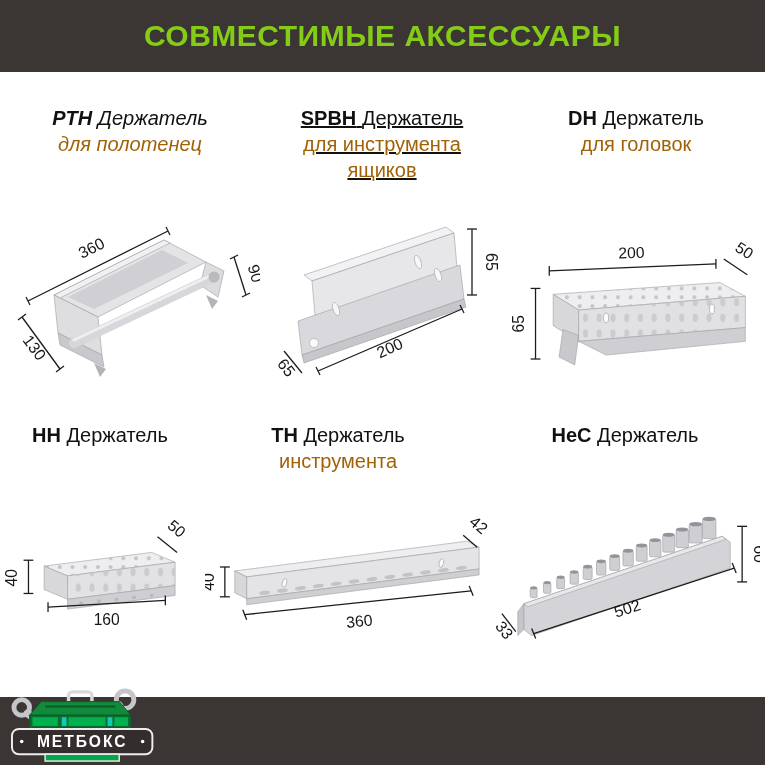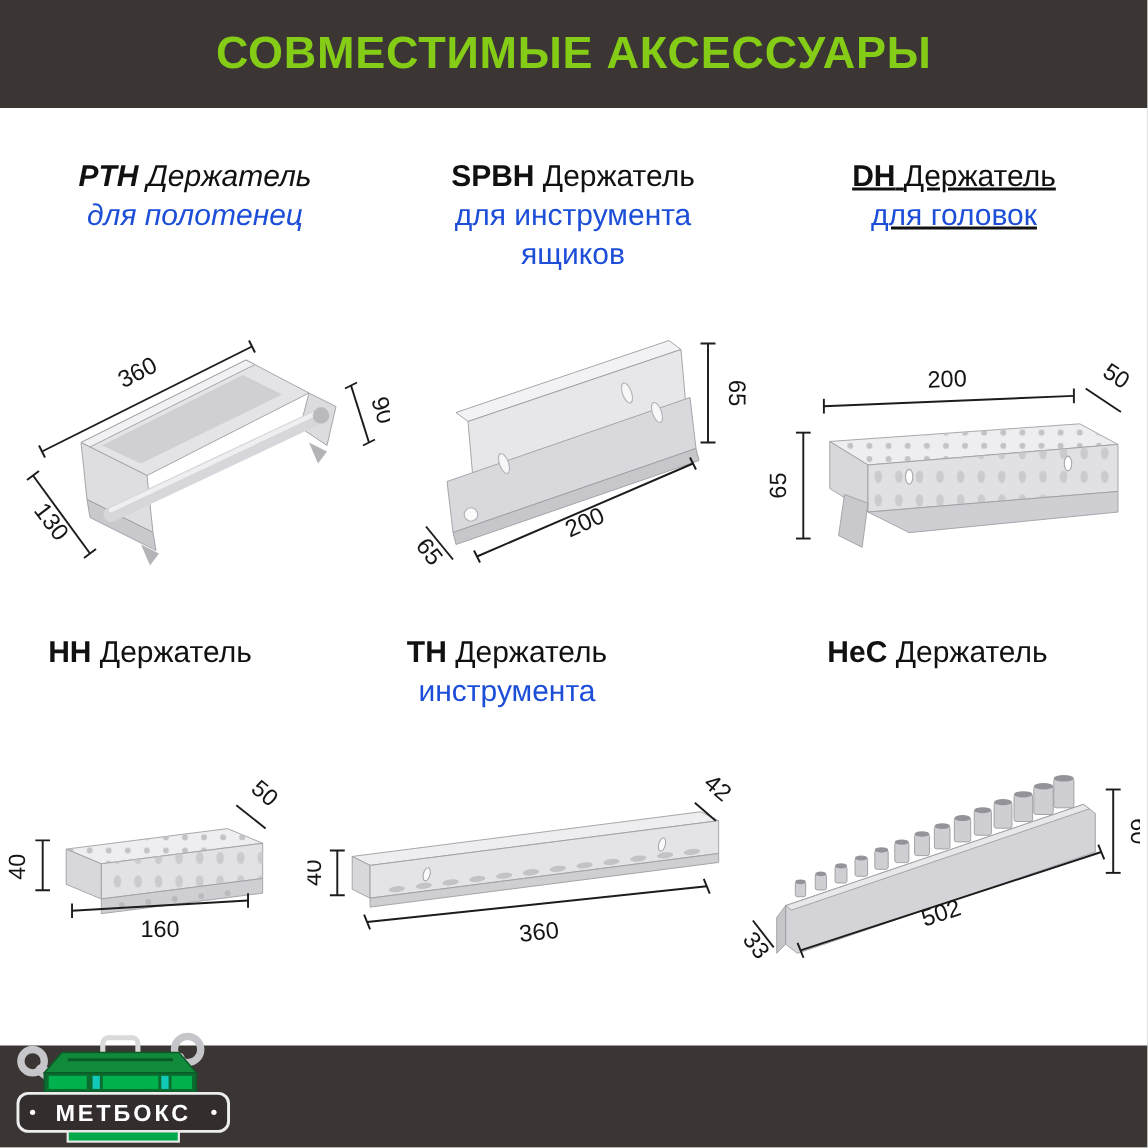--- a/index.html
+++ b/index.html
@@ -5,21 +5,21 @@
   html,body{margin:0;padding:0;}
   body{font-family:"Liberation Sans","DejaVu Sans",sans-serif;background:#888;}
   .page{position:relative;width:765px;height:765px;background:#ffffff;overflow:hidden;margin:0 auto;}
   .topbar{position:absolute;left:0;top:0;width:765px;height:72px;background:#3B3534;
           display:flex;align-items:center;justify-content:center;}
   .topbar h1{margin:0;color:#84cc16;font-size:30px;font-weight:800;letter-spacing:.5px;}
   .footerbar{position:absolute;left:0;top:697px;width:765px;height:68px;background:#3B3534;}
   .cell{position:absolute;text-align:center;}
   .ptitle{font-size:20px;line-height:1.3;color:#111;margin:0 auto;}
   .pcode{font-weight:800;}
-  .pdesc{font-size:20px;line-height:1.3;color:#1d4ed8;margin:0 auto;}
+  .pdesc{font-size:20px;line-height:1.3;color:#a16207;margin:0 auto;}
   .diag{position:absolute;}
   svg text{font-family:"Liberation Sans","DejaVu Sans",sans-serif;}
   .dt{font-size:16px;fill:#151515;text-anchor:middle;}
   .dl{stroke:#1c1c1c;stroke-width:1.3;fill:none;}
   .edge{stroke:#9d9da3;stroke-width:.6;}
   .logo-text{font-size:16px;font-weight:800;fill:#ffffff;letter-spacing:2px;text-anchor:middle;}
 </style>
 </head>
 <body>
 
@@ -71,21 +71,21 @@
         <text class="dt" x="240" y="70" transform="rotate(73 240 70)">90</text>
         <line class="dl" x1="12" y1="112" x2="50" y2="164"></line>
         <line class="dl" x1="8" y1="115" x2="16" y2="109"></line>
           <line class="dl" x1="46" y1="167" x2="54" y2="161"></line>
         <text class="dt" x="20" y="146" transform="rotate(53 20 146)">130</text>
       </g>
     </svg>
   </div>
 
   <div class="cell" style="left:258px;top:105px;width:248px;">
-    <div class="ptitle" style="max-width:200px;">
+    <div class="ptitle" style="max-width:200px;text-decoration:underline;">
       <span class="pcode">SPBH</span>
       <span>Держатель</span>
       <div class="pdesc">для инструмента ящиков</div>
     </div>
     <svg class="diag" style="left:10px;top:100px;" width="245" height="190" viewBox="0 0 245 190">
       <g>
         <polygon points="36,70 178,22 186,28 44,76" fill="#f2f2f4" class="edge"></polygon>
         <polygon points="44,76 186,28 190,74 48,122" fill="#e7e7ea" class="edge"></polygon>
         <polygon points="30,116 192,60 196,94 34,150" fill="#d9d9dd" class="edge"></polygon>
         <polygon points="34,150 196,94 198,102 36,158" fill="#c7c7cb" class="edge"></polygon>
@@ -103,21 +103,21 @@
         <line class="dl" x1="48" y1="162" x2="52" y2="170"></line>
           <line class="dl" x1="192" y1="100" x2="196" y2="108"></line>
         <text class="dt" x="124" y="148" transform="rotate(-24 124 148)">200</text>
         <line class="dl" x1="16" y1="146" x2="34" y2="168"></line>
         <text class="dt" x="14" y="166" transform="rotate(52 14 166)">65</text>
       </g>
     </svg>
   </div>
 
   <div class="cell" style="left:512px;top:105px;width:248px;">
-    <div class="ptitle" style="max-width:170px;text-decoration:underline;">
+    <div class="ptitle" style="max-width:170px;">
       <span class="pcode">DH</span>
       <span>Держатель</span>
       <div class="pdesc">для головок</div>
     </div>
     <svg class="diag" style="left:0;top:125px;" width="250" height="160" viewBox="0 0 255 160">
       <g>
         <polygon points="42,64 212,52 238,66 68,80" fill="#eeeef0" class="edge"></polygon>
         <polygon points="42,64 212,52 238,66 68,80" fill="url(#pdots)"></polygon>
         <polygon points="42,64 68,80 68,112 42,96" fill="#d8d8db" class="edge"></polygon>
         <polygon points="68,80 238,66 238,98 68,112" fill="#e1e1e4" class="edge"></polygon>

